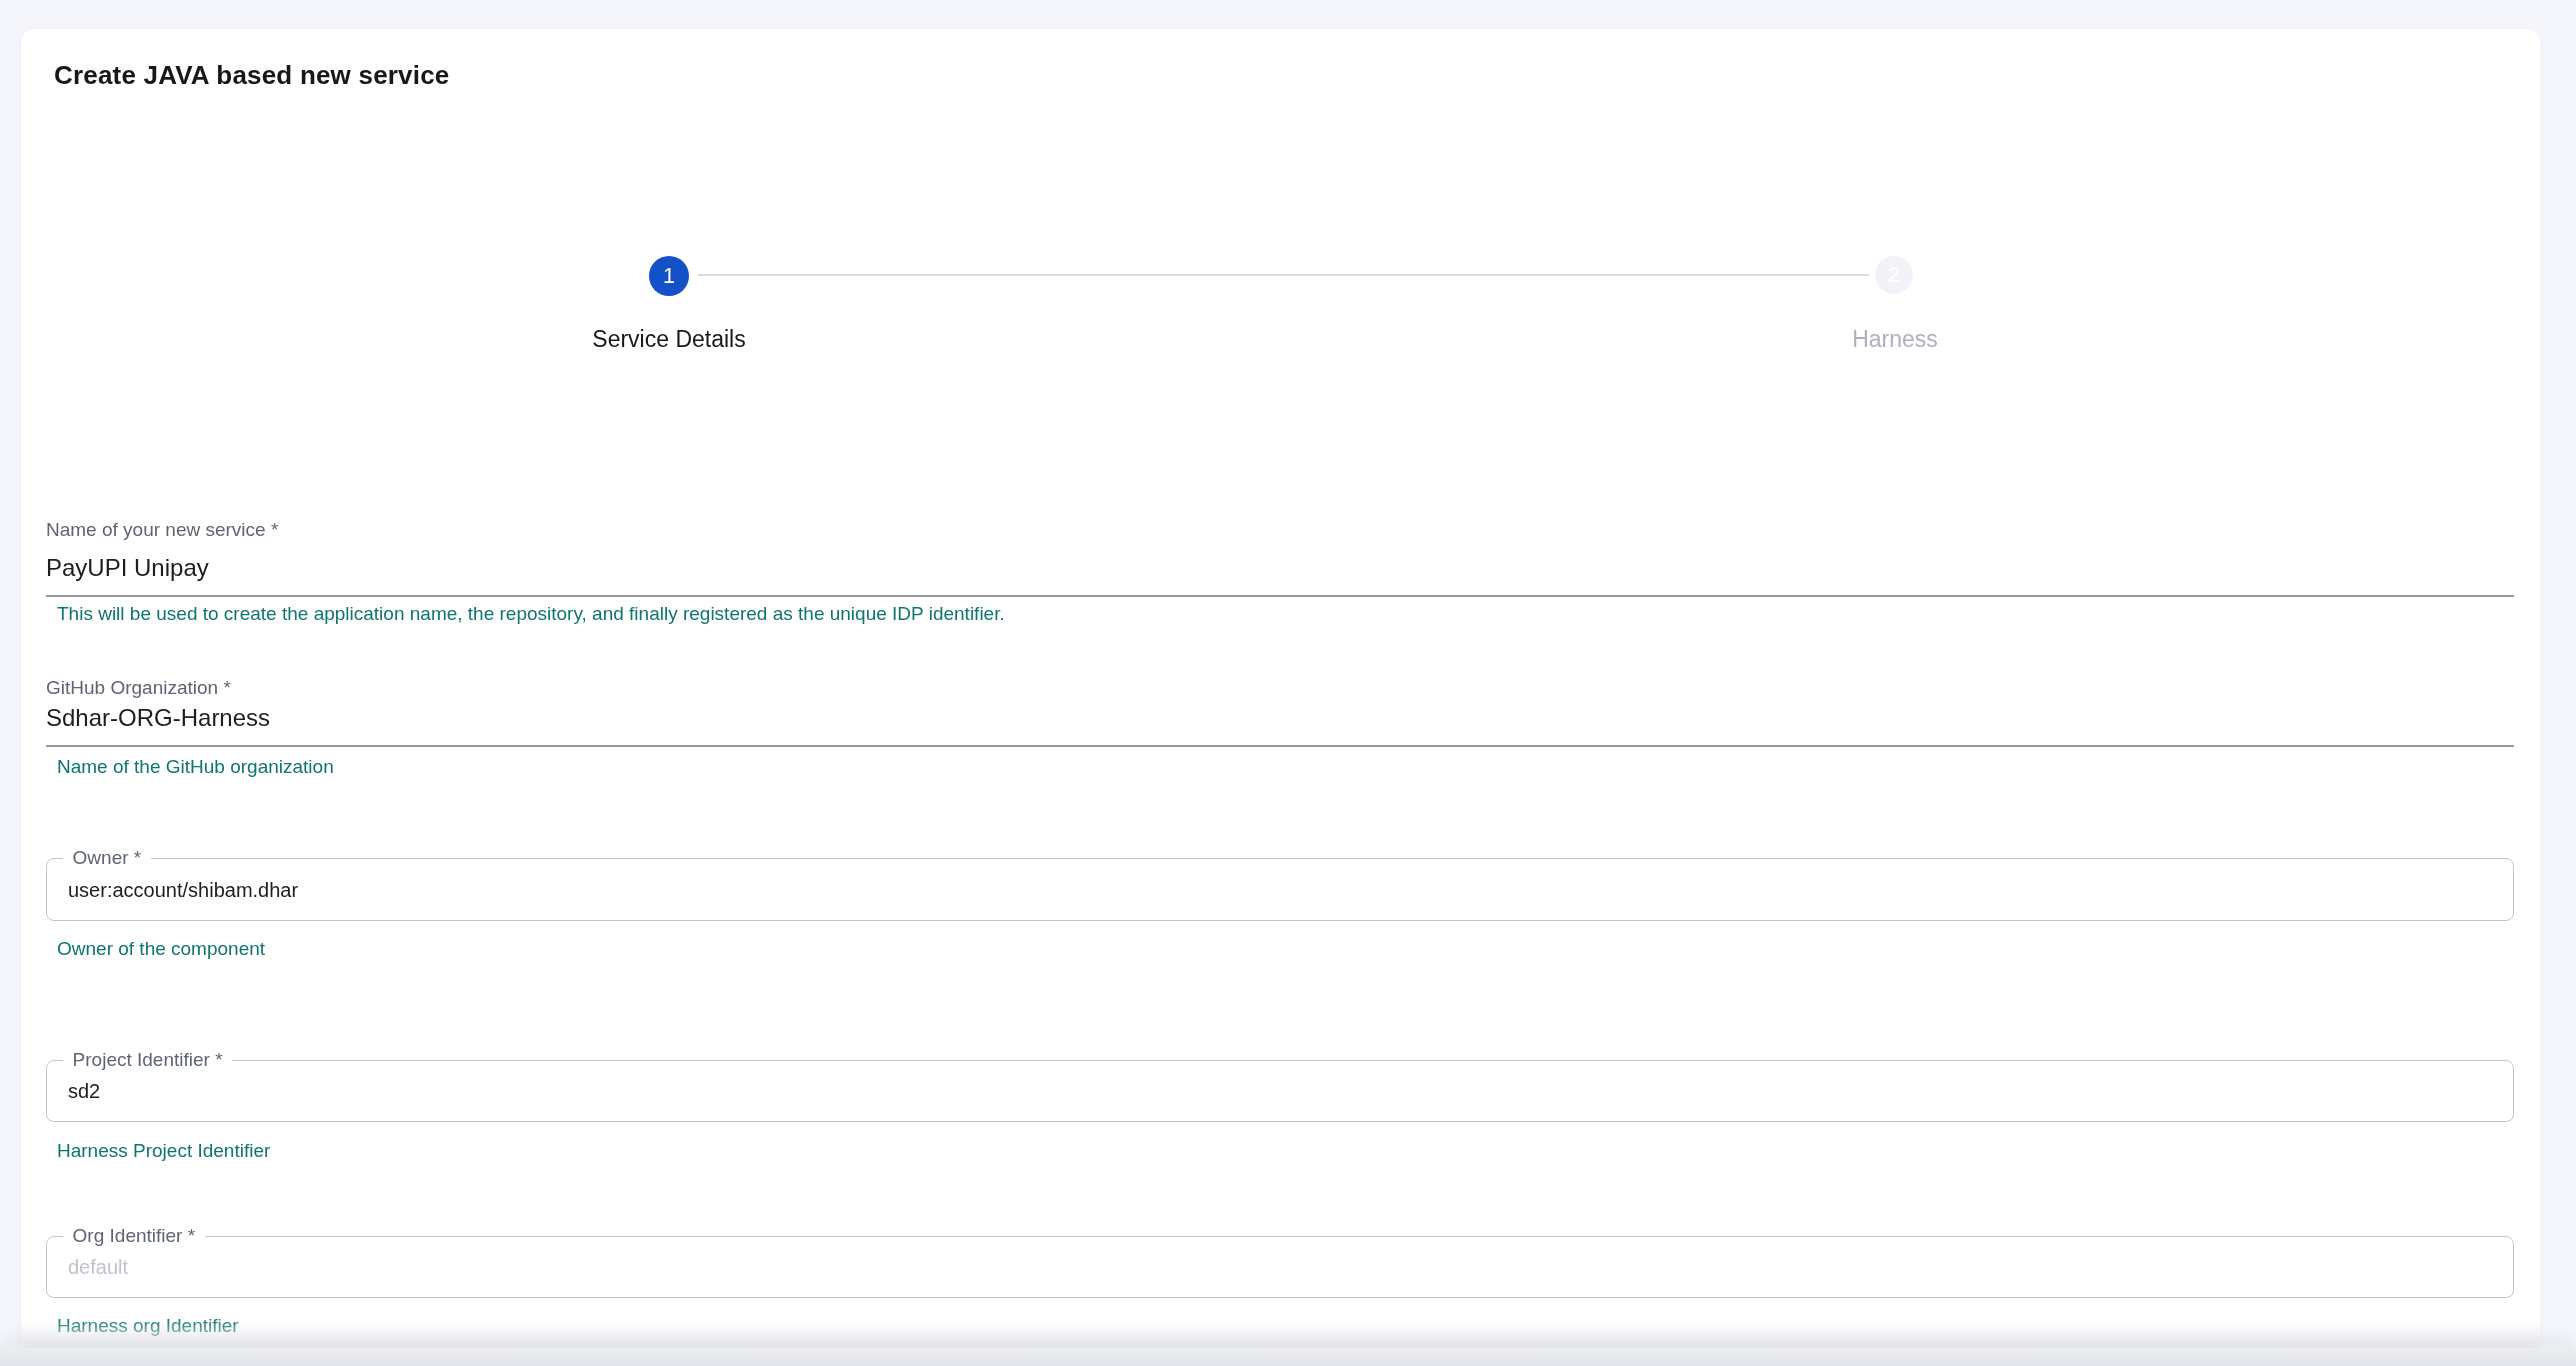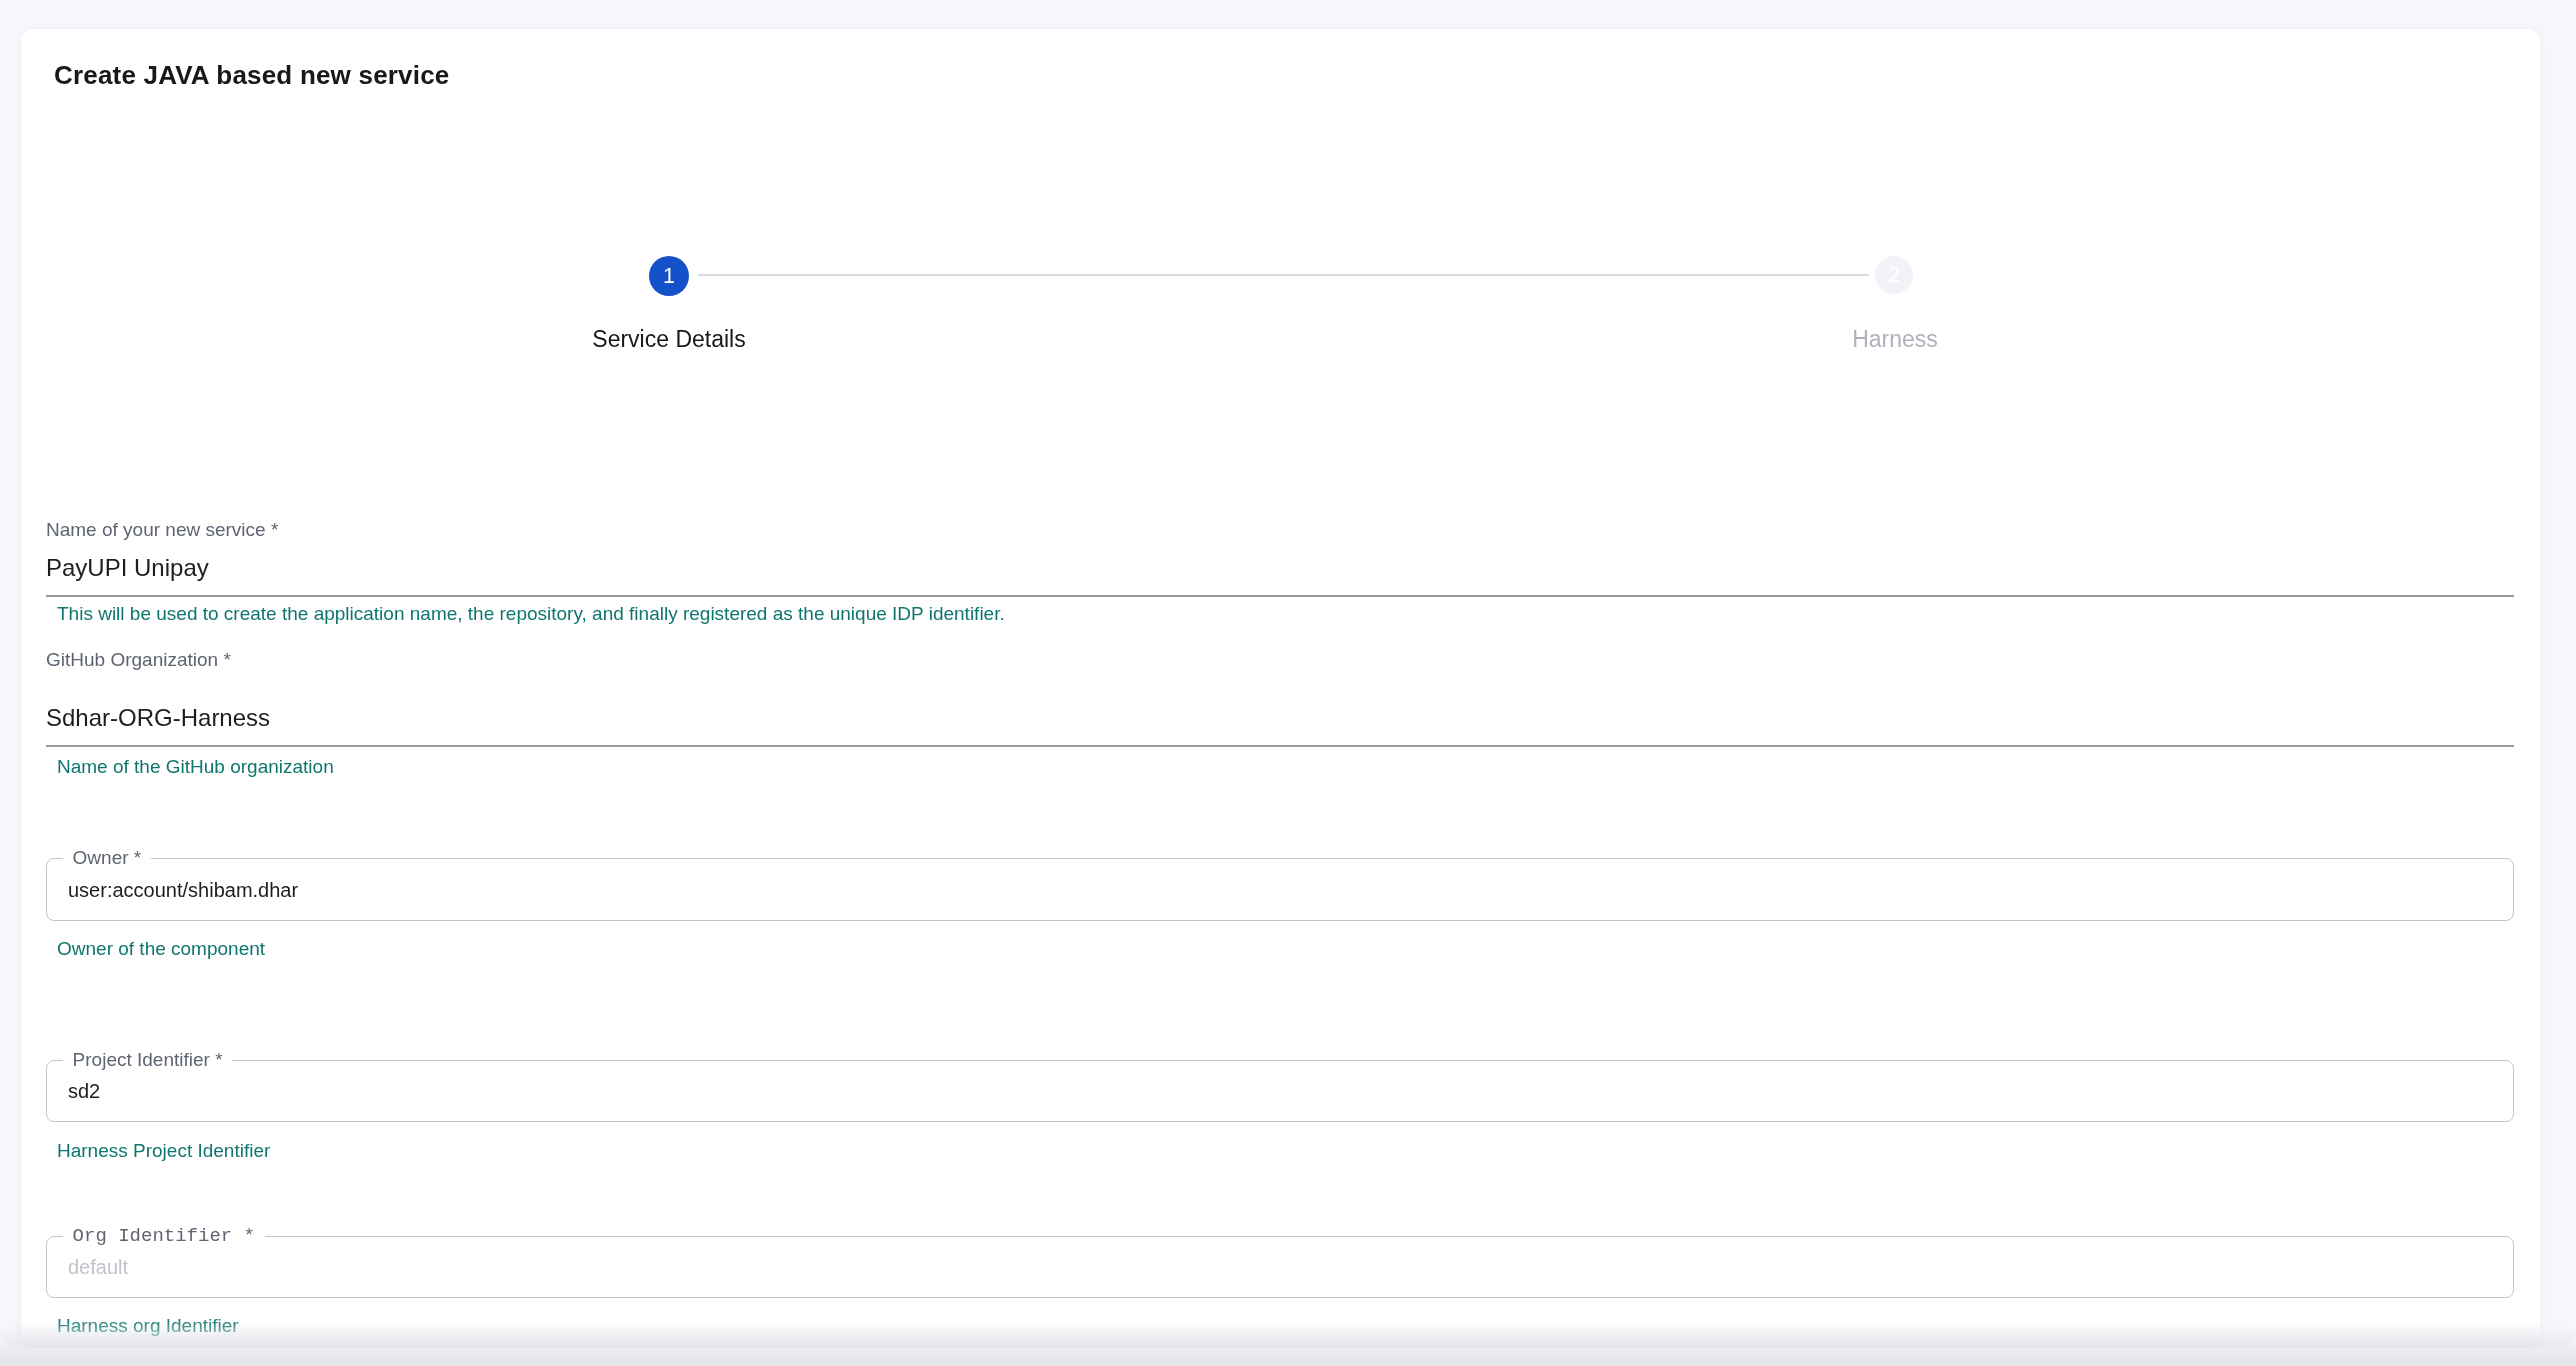--- a/index.html
+++ b/index.html
@@ -94,37 +94,37 @@
     font-size: 20px; color: #1d1e22; padding: 0;
   }
   .outlined-input::placeholder { color: #c0c3cb; opacity: 1; }
 
   
   .f1-label { top: 490px; }
   .f1-input { top: 521px; }
   .f1-underline { top: 566px; }
   .f1-helper { top: 574px; }
 
-  .f2-label { top: 620px; }
+  .f2-label { top: 648px; }
   .f2-input { top: 671px; }
   .f2-underline { top: 716px; }
   .f2-helper { top: 727px; }
 
   .f3-box { top: 829px; height: 63px; }
   .f3-chip { top: 817px; left: 42px; }
   .f3-input { top: 843px; }
   .f3-helper { top: 909px; }
 
   .f4-box { top: 1031px; height: 62px; }
   .f4-chip { top: 1019px; left: 42px; }
   .f4-input { top: 1044px; }
   .f4-helper { top: 1111px; }
 
   .f5-box { top: 1207px; height: 62px; }
-  .f5-chip { top: 1195px; left: 42px; font-family: Liberation Mono, monospace; }
+  .f5-chip { top: 1195px; left: 42px; }
   .f5-input { top: 1220px; }
   .f5-helper { top: 1286px; }
 
   .card-bottom-fade {
     position: absolute; left: 0; bottom: 0; width: 100%; height: 29px;
     background: linear-gradient(rgba(240,241,244,0), #eff0f3);
     border-radius: 0 0 13px 13px;
     pointer-events: none;
   }
   .footer-edge {

